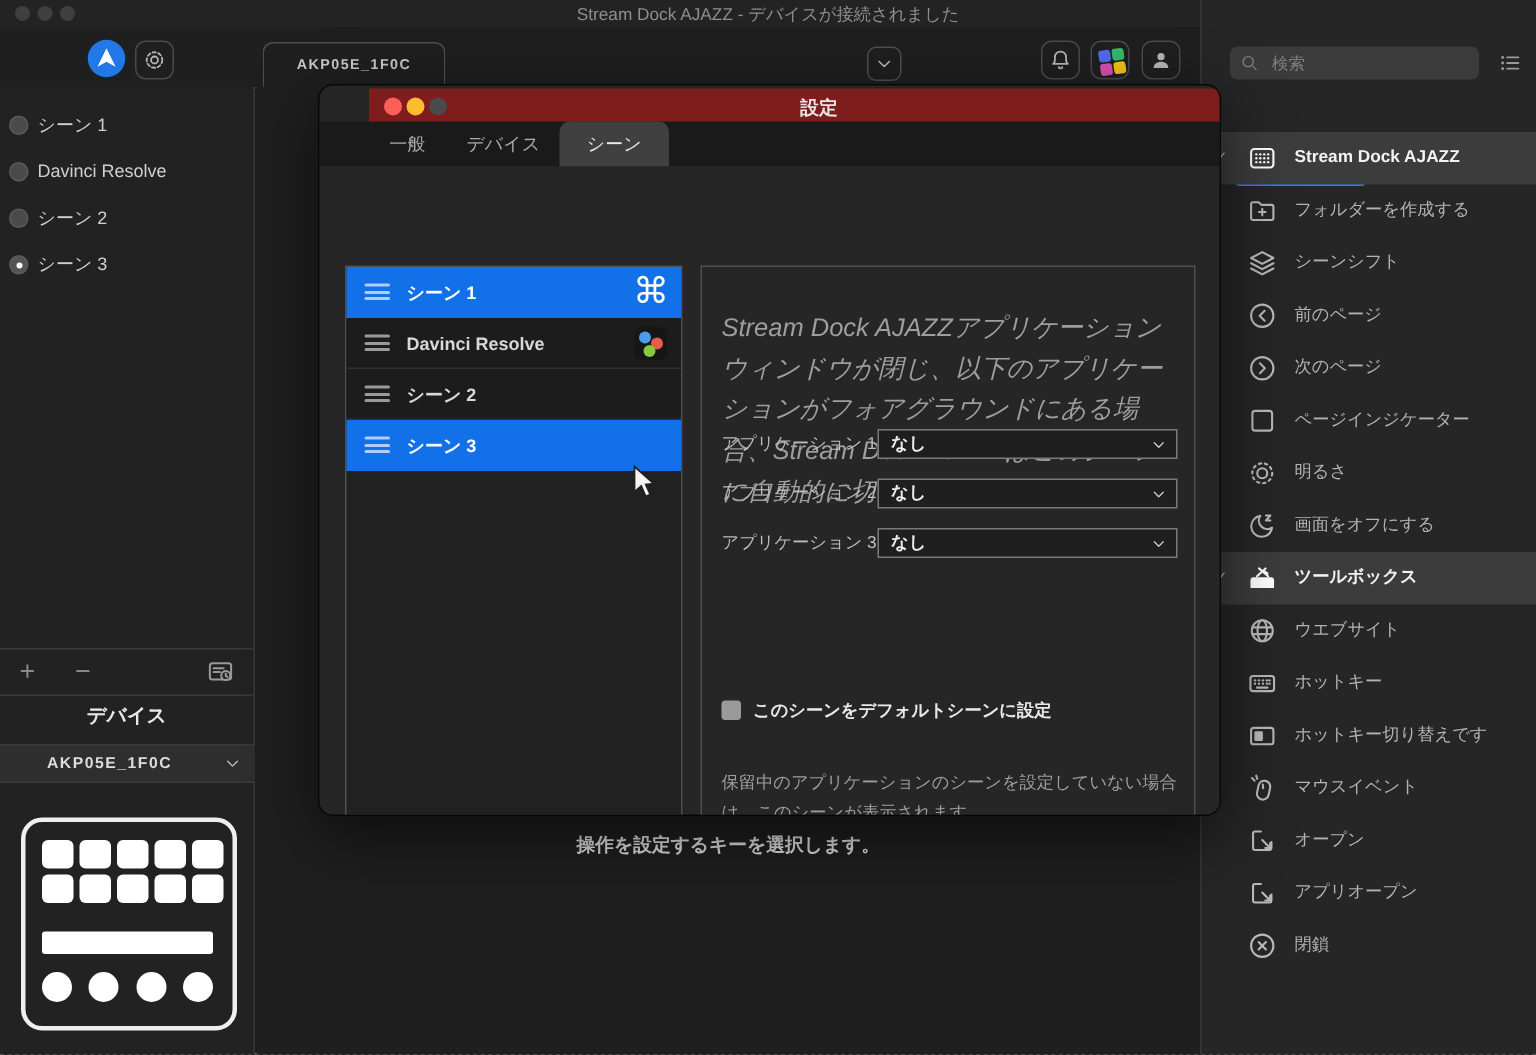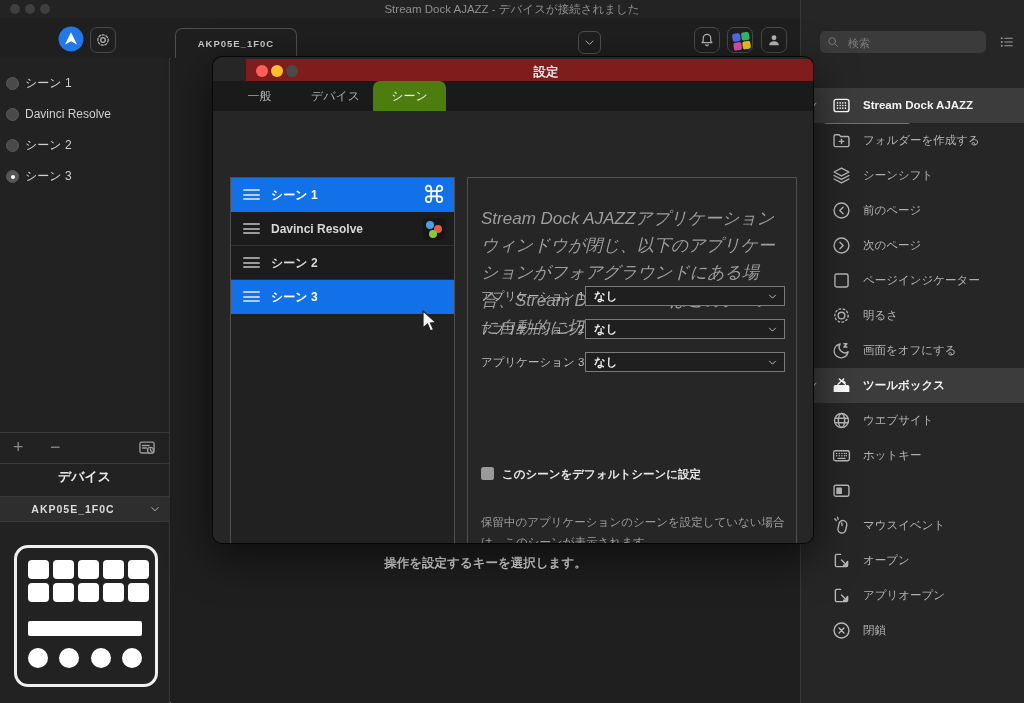--- a/index.html
+++ b/index.html
@@ -74,22 +74,22 @@
   .action-row.selected .row-label{color:#f2f2f2;font-weight:bold;}
   .action-row.selected .row-icon{color:#fff;}
   
   .dialog{position:absolute;left:213px;top:57px;width:600px;height:486px;background:#262626;border-radius:9px;
     box-shadow:0 14px 44px rgba(0,0,0,.6),0 0 0 1px #0a0a0a;overflow:hidden;}
   .dlg-titlebar{position:absolute;left:0;top:2px;width:100%;height:24px;background:#7f1d1d;margin-left:33px;}
   .dlg-title{position:absolute;left:0;right:0;top:5px;text-align:center;font-size:12.5px;font-weight:bold;color:#e5e5e5;}
   .tl{position:absolute;top:6px;width:12px;height:12px;border-radius:50%;}
   .dlg-tabbar{position:absolute;left:0;top:24px;width:100%;height:30px;background:#1a1a1a;}
   .dlg-tab{position:absolute;top:0;height:30px;line-height:30px;text-align:center;font-size:12px;color:#ababab;}
-  .dlg-tab.d0{left:8px;width:77px;} .dlg-tab.d1{left:85px;width:75px;} .dlg-tab.d2{left:160px;width:73px;}
-  .dlg-tab.active{background:#4d7c0f;border-radius:7px 7px 0 0;color:#e9e9e9;}
+  .dlg-tab.d0{left:20px;width:77px;} .dlg-tab.d1{left:85px;width:75px;} .dlg-tab.d2{left:160px;width:73px;}
+  .dlg-tab.active{background:#404040;border-radius:7px 7px 0 0;color:#e9e9e9;}
   .dlg-body{position:absolute;left:0;top:54px;width:100%;height:432px;background:#262626;}
   .dlg-list{position:absolute;left:17px;top:66px;width:225px;height:375px;border:1px solid #4f4f4f;background:#212121;box-sizing:border-box;}
   .dlg-scene-row{position:relative;height:34px;background:#1c1c1c;border-bottom:1px solid #303030;box-sizing:border-box;}
   .dlg-scene-row.selected{background:#1271e8;border-bottom-color:#1271e8;}
   .handle{position:absolute;left:12px;top:11px;width:17px;height:12px;}
   .handle i{display:block;height:2px;margin-bottom:2.5px;background:#9a9a9a;border-radius:1px;}
   .dlg-scene-row.selected .handle i{background:rgba(230,238,255,.75);}
   .dlg-scene-label{position:absolute;left:40px;top:0;line-height:34px;font-size:12px;color:#d8d8d8;font-weight:bold;}
   .dlg-scene-row.selected .dlg-scene-label{color:#fff;}
   .dlg-scene-icon{position:absolute;right:8px;top:5px;width:24px;height:24px;color:#fff;}
@@ -408,20 +408,21 @@
       </div>
 
       <div class="action-row">
 
         <span class="row-icon">
           <svg viewBox="0 0 24 24" fill="none" stroke="currentColor" stroke-width="1.6" stroke-linecap="round" stroke-linejoin="round">
             <rect x="3.5" y="6" width="17" height="12.5" rx="2"></rect>
             <rect x="6" y="8.5" width="6.5" height="7.5" rx="1" fill="currentColor" stroke="none"></rect>
           </svg>
         </span>
+        <span class="row-label">ホットキー切り替えです</span>
       </div>
 
       <div class="action-row">
 
         <span class="row-icon">
           <svg viewBox="0 0 24 24" fill="none" stroke="currentColor" stroke-width="1.6" stroke-linecap="round" stroke-linejoin="round">
             <rect x="8.6" y="6.2" width="9" height="14.5" rx="4.5" transform="rotate(12 13 13)"></rect>
             <path d="M11.6 9.3 l.9 2.8" transform="rotate(12 13 13)"></path>
             <path d="M6.2 6.2 4.2 4.2 M8.2 4.8 7.4 2.4"></path>
           </svg>

